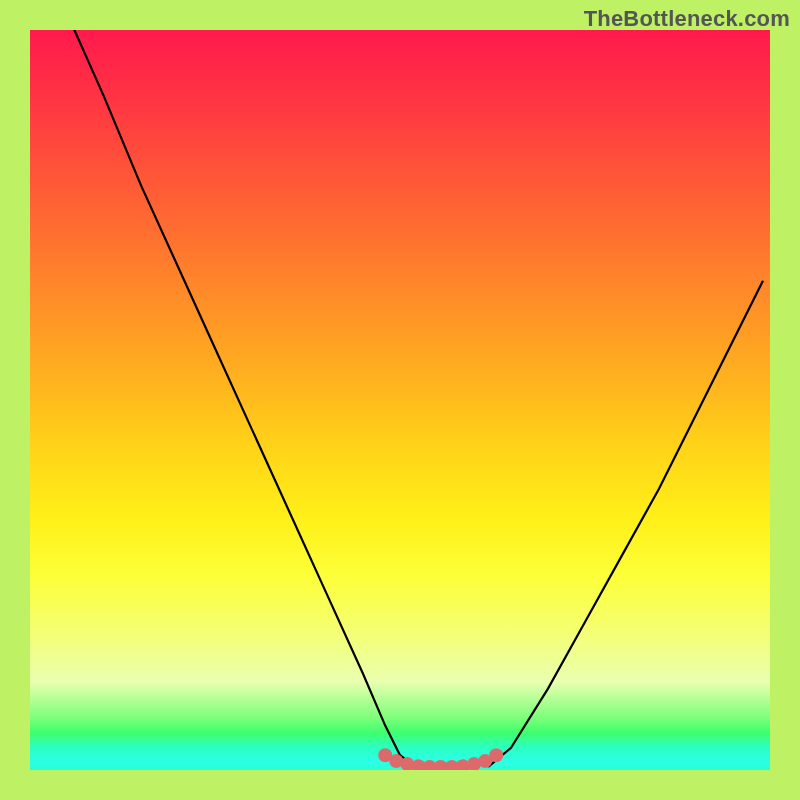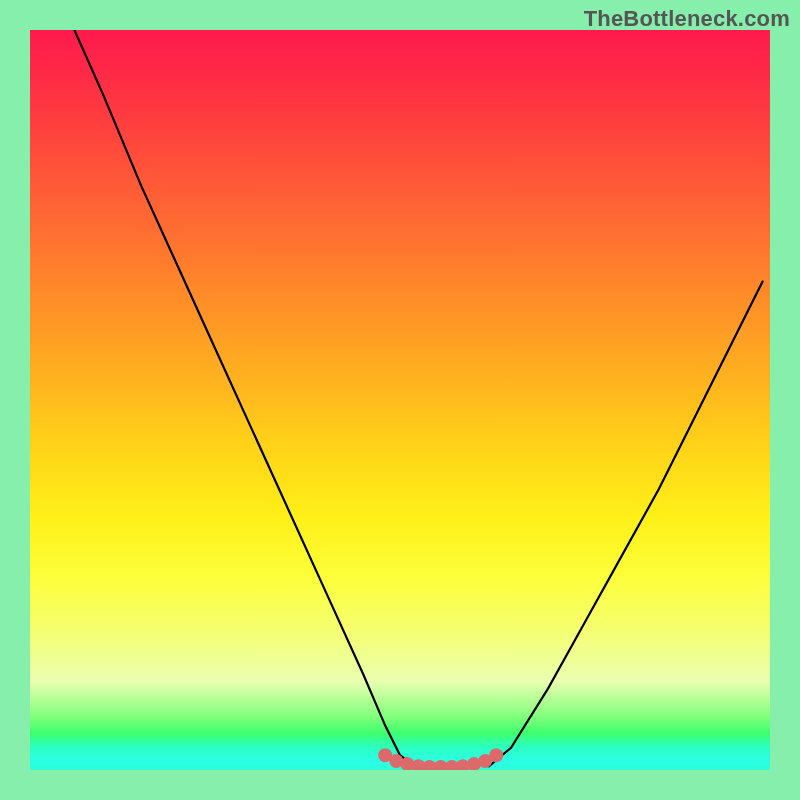--- a/index.html
+++ b/index.html
@@ -8,21 +8,21 @@
     width: 800px;
     height: 800px;
     background: #000;
     font-family: Arial, Helvetica, sans-serif;
     overflow: hidden;
   }
   .frame {
     position: relative;
     width: 800px;
     height: 800px;
-    background: #86efac;
+    background: #bef264;
   }
   .watermark {
     position: absolute;
     top: 6px;
     right: 10px;
     color: #555;
     font-size: 22px;
     font-weight: 600;
     letter-spacing: 0.2px;
     user-select: none;

